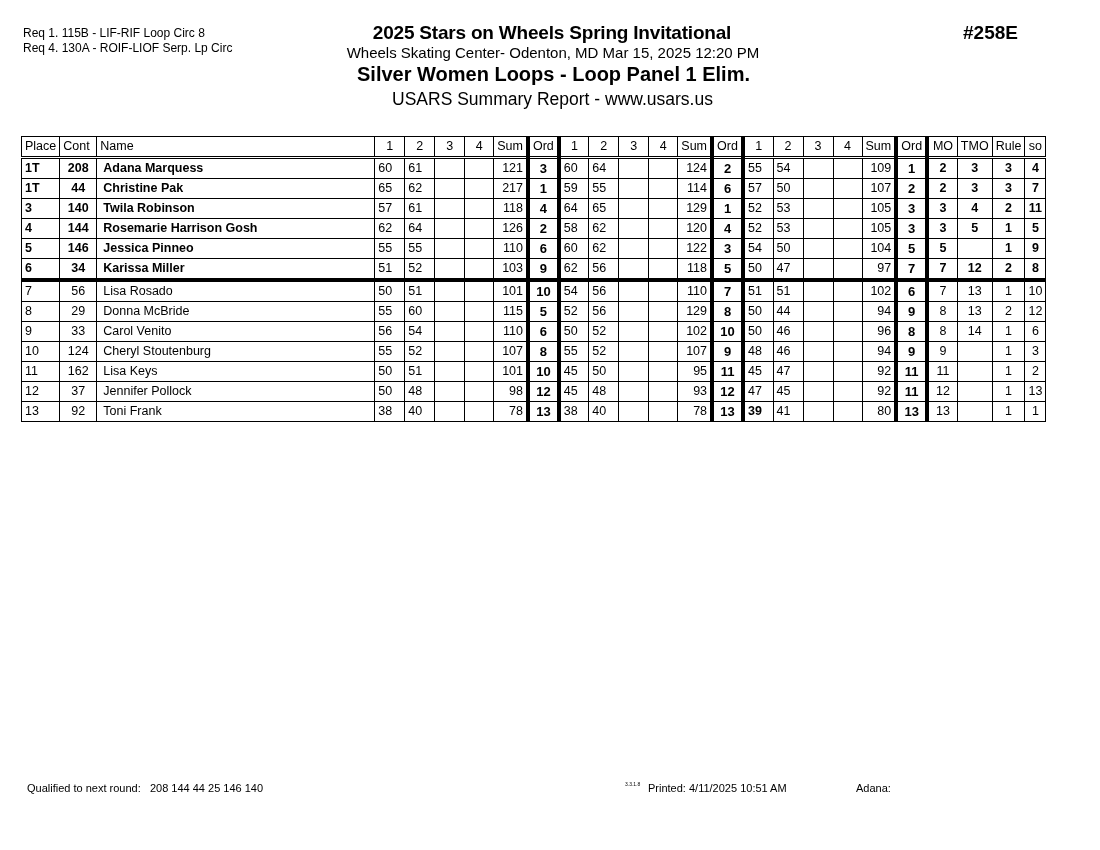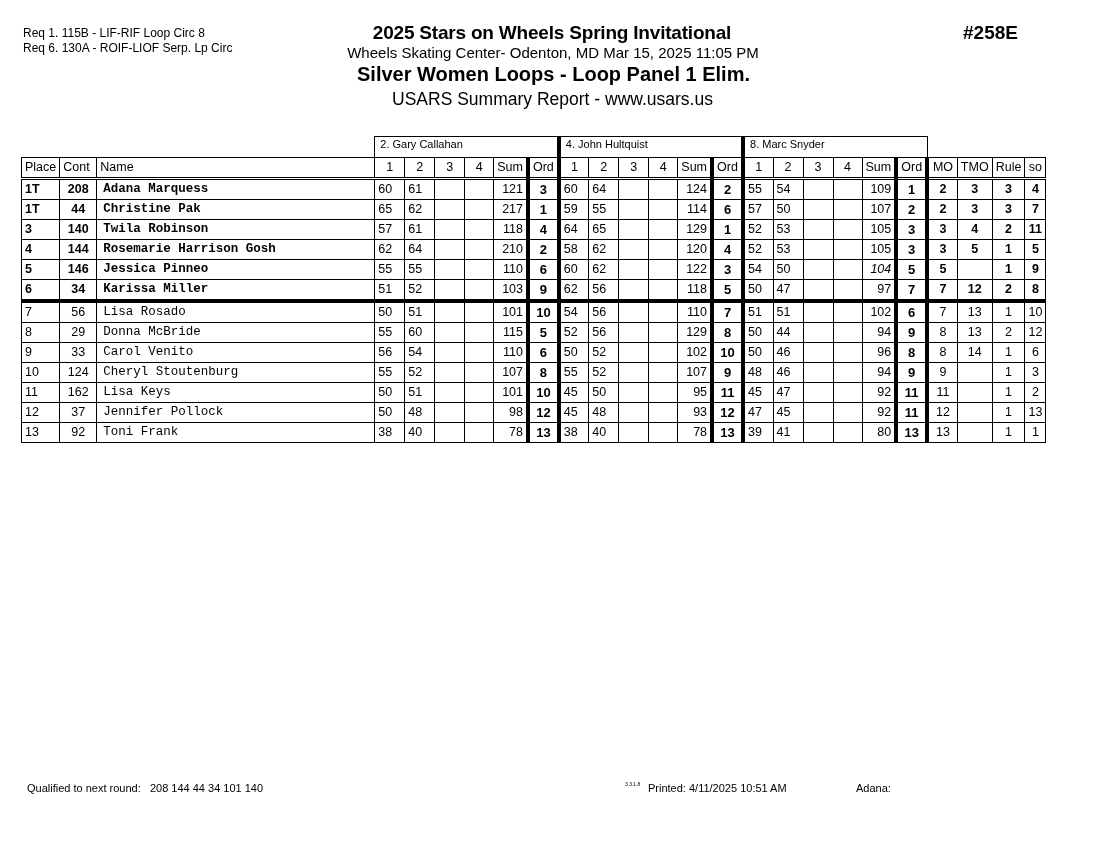--- a/index.html
+++ b/index.html
@@ -25,36 +25,36 @@
   table.results tr.judges td.judge-name { text-align:left; font-size:11px; vertical-align:top; line-height:14px; padding-left:5px; }
   table.results tr.colhead td { height:19px; border-bottom:3px double #000; }
   table.results td.c { text-align:center; }
   table.results td.r { text-align:right; }
   table.results td.l { text-align:left; }
   table.results td.thickL { border-left:4px solid #000; }
   table.results tr.qualified td { font-weight:bold; }
   table.results tr.cutoff td { border-bottom:4px solid #000; }
   table.results td.ord { font-weight:bold; text-align:center; font-size:13px; }
   table.results tr.data td { height:19px; }
-  table.results td.name { padding-left:6px;font-family:Liberation Mono, monospace; }
+  table.results td.name { padding-left:6px; }
 
   .footer { top:782px; font-size:11px; }
   #footer-qual { left:27px; }
   #footer-ver { left:625px; top:781px; font-size:5px; }
   #footer-printed { left:648px; }
   #footer-scorer { left:856px; }
 </style>
 </head>
 <body>
 
 <div class="abs req" style="top:26px;">Req  1.  115B - LIF-RIF Loop Circ 8</div>
-<div class="abs req" style="top:41px;">Req  6.  130A - ROIF-LIOF Serp. Lp Circ</div>
+<div class="abs req" style="top:41px;">Req  4.  130A - ROIF-LIOF Serp. Lp Circ</div>
 
 <div class="abs title" id="t1"><span>2025 Stars on Wheels Spring Invitational</span></div>
-<div class="abs title" id="t2"><span>Wheels Skating Center- Odenton, MD  Mar 15, 2025  11:05 PM</span></div>
+<div class="abs title" id="t2"><span>Wheels Skating Center- Odenton, MD  Mar 15, 2025  12:20 PM</span></div>
 <div class="abs title" id="t3"><span>Silver Women Loops - Loop Panel 1 Elim.</span></div>
 <div class="abs title" id="t4"><span>USARS Summary Report - www.usars.us</span></div>
 <div class="abs" id="report-id">#258E</div>
 
 <table class="results" id="results-table">
   <colgroup>
     <col style="width:37px">
       <col style="width:37px">
       <col style="width:278px">
     <col style="width:30px">
@@ -74,27 +74,20 @@
       <col style="width:30px">
       <col style="width:29px">
       <col style="width:30px">
       <col style="width:31px">
     <col style="width:30px">
       <col style="width:35px">
       <col style="width:32px">
       <col style="width:21px">
   </colgroup>
   <tbody id="tbody">
-    <tr class="judges">
-      <td class="blank" colspan="3"></td>
-      <td class="judge-name" colspan="6">2.  Gary Callahan</td>
-      <td class="judge-name thickL" colspan="6">4.  John Hultquist</td>
-      <td class="judge-name thickL" colspan="6">8.  Marc Snyder</td>
-      <td class="blank" colspan="4"></td>
-    </tr>
     <tr class="colhead" id="colhead">
       <td class="l">Place</td>
       <td class="l">Cont</td>
       <td class="l">Name</td>
     <td class="c">1</td>
         <td class="c">2</td>
         <td class="c">3</td>
         <td class="c">4</td>
         <td class="l">Sum</td>
         <td class="c thickL">Ord</td>
@@ -197,21 +190,21 @@
         <td class="c">11</td>
       </tr>
       <tr class="data qualified">
         <td class="l">4</td>
         <td class="c">144</td>
         <td class="l name">Rosemarie Harrison Gosh</td>
         <td class="l" style="font-weight: normal;">62</td>
         <td class="l" style="font-weight: normal;">64</td>
         <td class="l" style="font-weight: normal;"></td>
         <td class="l" style="font-weight: normal;"></td>
-        <td class="r" style="font-weight: normal;">210</td>
+        <td class="r" style="font-weight: normal;">126</td>
         <td class="ord thickL" style="font-weight: bold;">2</td>
         <td class="l thickL" style="font-weight: normal;">58</td>
         <td class="l" style="font-weight: normal;">62</td>
         <td class="l" style="font-weight: normal;"></td>
         <td class="l" style="font-weight: normal;"></td>
         <td class="r" style="font-weight: normal;">120</td>
         <td class="ord thickL" style="font-weight: bold;">4</td>
         <td class="l thickL" style="font-weight: normal;">52</td>
         <td class="l" style="font-weight: normal;">53</td>
         <td class="l" style="font-weight: normal;"></td>
@@ -236,21 +229,21 @@
         <td class="l thickL" style="font-weight: normal;">60</td>
         <td class="l" style="font-weight: normal;">62</td>
         <td class="l" style="font-weight: normal;"></td>
         <td class="l" style="font-weight: normal;"></td>
         <td class="r" style="font-weight: normal;">122</td>
         <td class="ord thickL" style="font-weight: bold;">3</td>
         <td class="l thickL" style="font-weight: normal;">54</td>
         <td class="l" style="font-weight: normal;">50</td>
         <td class="l" style="font-weight: normal;"></td>
         <td class="l" style="font-weight: normal;"></td>
-        <td class="r" style="font-weight: normal; font-style: italic;">104</td>
+        <td class="r" style="font-weight: normal;">104</td>
         <td class="ord thickL" style="font-weight: bold;">5</td>
         <td class="c thickL">5</td>
         <td class="c"></td>
         <td class="c">1</td>
         <td class="c">9</td>
       </tr>
       <tr class="data qualified cutoff">
         <td class="l">6</td>
         <td class="c">34</td>
         <td class="l name">Karissa Miller</td>
@@ -448,32 +441,32 @@
         <td class="l" style="font-weight: normal;"></td>
         <td class="l" style="font-weight: normal;"></td>
         <td class="r" style="font-weight: normal;">78</td>
         <td class="ord thickL" style="font-weight: bold;">13</td>
         <td class="l thickL" style="font-weight: normal;">38</td>
         <td class="l" style="font-weight: normal;">40</td>
         <td class="l" style="font-weight: normal;"></td>
         <td class="l" style="font-weight: normal;"></td>
         <td class="r" style="font-weight: normal;">78</td>
         <td class="ord thickL" style="font-weight: bold;">13</td>
-        <td class="l thickL" style="font-weight: normal; margin-left: 44px;">39</td>
+        <td class="l thickL" style="font-weight: bold; margin-left: 44px;">39</td>
         <td class="l" style="font-weight: normal;">41</td>
         <td class="l" style="font-weight: normal;"></td>
         <td class="l" style="font-weight: normal;"></td>
         <td class="r" style="font-weight: normal;">80</td>
         <td class="ord thickL" style="font-weight: bold;">13</td>
         <td class="c thickL">13</td>
         <td class="c"></td>
         <td class="c">1</td>
         <td class="c">1</td>
       </tr>
     </tbody>
 </table>
 
 <div class="abs footer" id="footer-qual">
-  <span>Qualified to next round:</span>&nbsp;&nbsp;&nbsp;<span>208 144 44 34 101 140</span>
+  <span>Qualified to next round:</span>&nbsp;&nbsp;&nbsp;<span>208 144 44 25 146 140</span>
 </div>
 <div class="abs" id="footer-ver">3.3.1.8</div>
 <div class="abs footer" id="footer-printed">Printed:  4/11/2025  10:51 AM</div>
 <div class="abs footer" id="footer-scorer">Adana:</div>
 
 </body></html>

